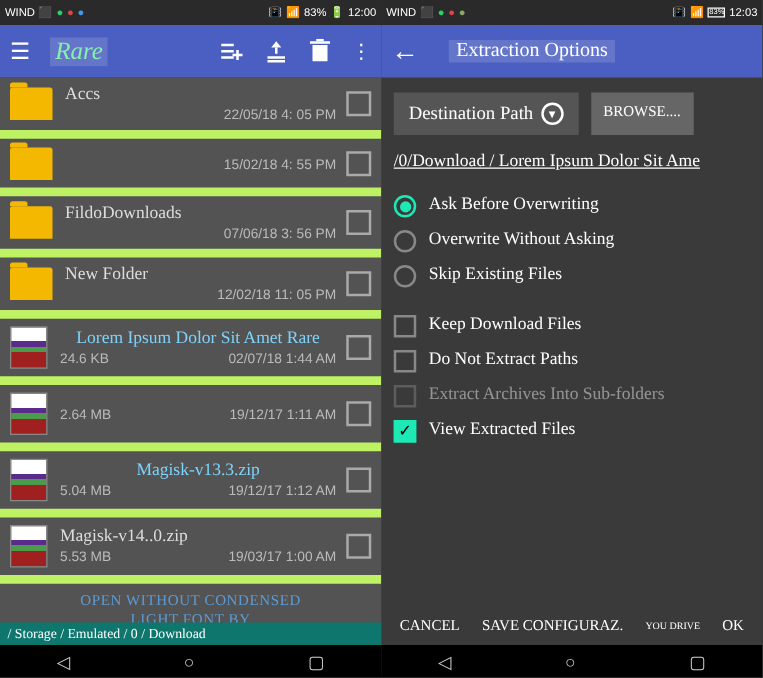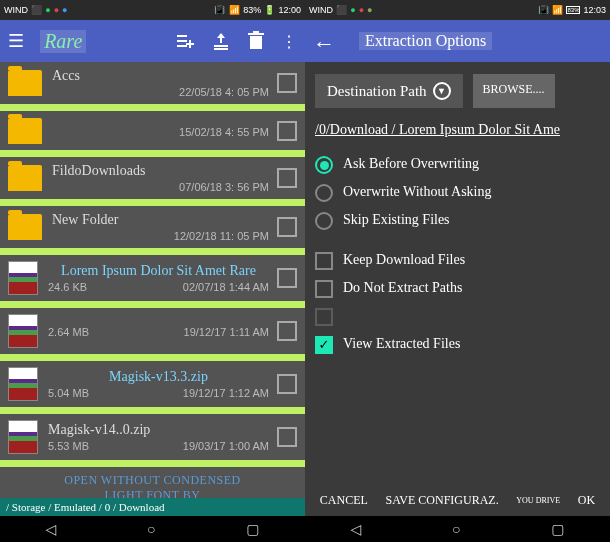--- a/index.html
+++ b/index.html
@@ -269,20 +269,21 @@
     <div class="check-row">
       <div class="check"></div>
       <span>Keep Download Files</span>
     </div>
     <div class="check-row">
       <div class="check"></div>
       <span>Do Not Extract Paths</span>
     </div>
     <div class="check-row disabled">
       <div class="check"></div>
+      <span>Extract Archives Into Sub-folders</span>
     </div>
     <div class="check-row">
       <div class="check checked">✓</div>
       <span>View Extracted Files</span>
     </div>
   </div>
 
   <div class="bottom-actions">
     <span class="action-btn">CANCEL</span>
     <span class="action-btn">SAVE CONFIGURAZ.</span>

